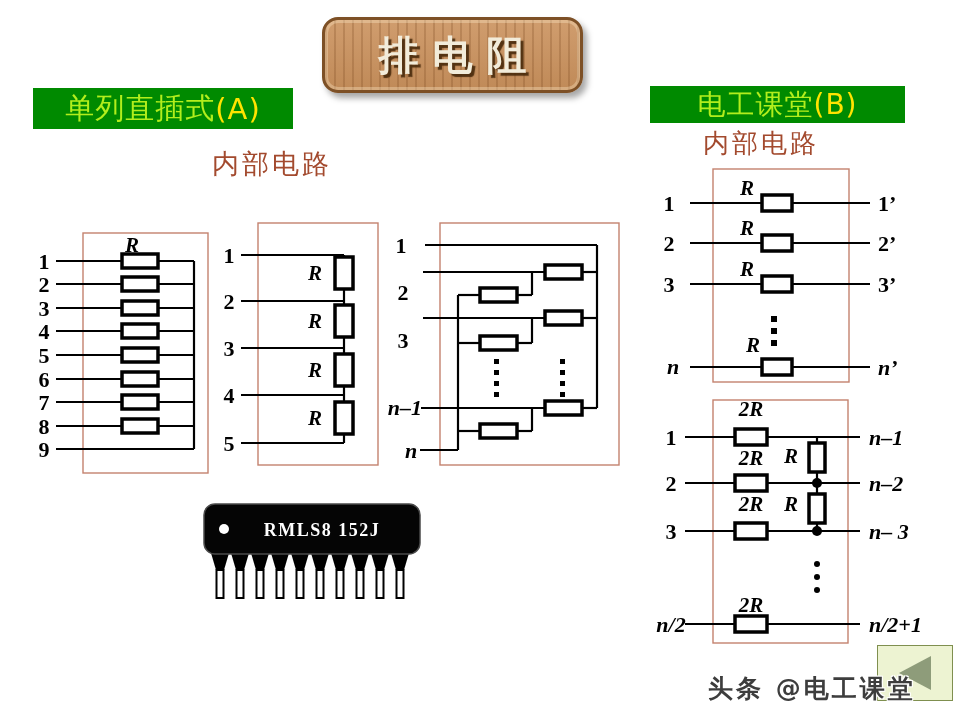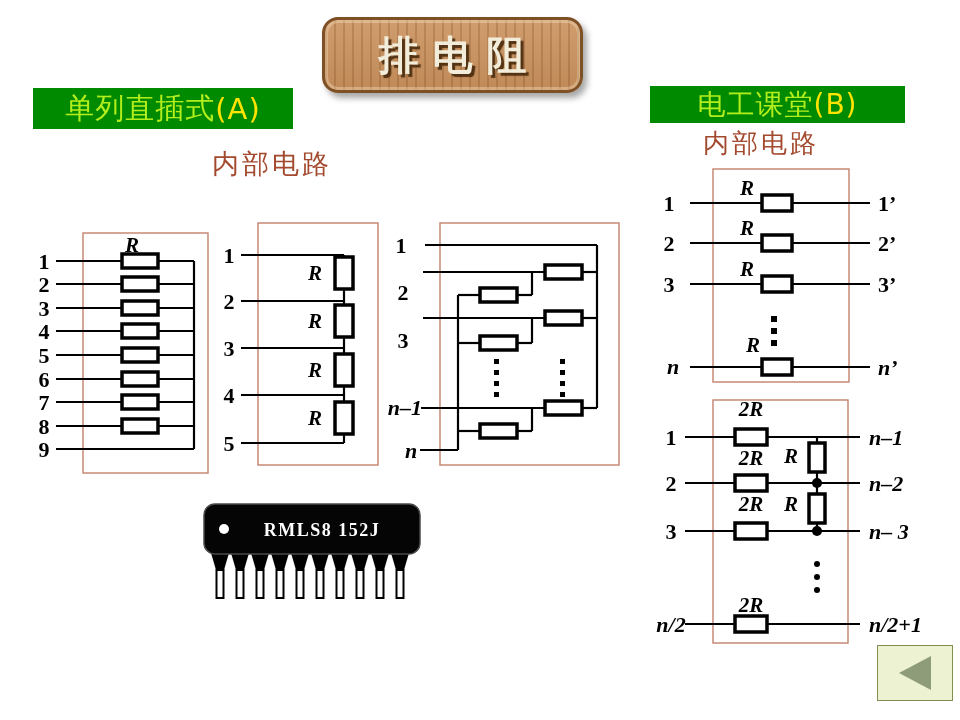--- a/index.html
+++ b/index.html
@@ -332,18 +332,19 @@
           <rect x="156.5" y="70" width="7" height="28"></rect>
         <rect x="176.5" y="70" width="7" height="28"></rect>
           <rect x="196.5" y="70" width="7" height="28"></rect>
       </g>
     </g>
     <rect x="4" y="4" width="216" height="50" rx="11" fill="#050505" stroke="#4a4a4a" stroke-width="1.5"></rect>
     <circle cx="24" cy="29" r="5" fill="#fff"></circle>
     <text class="chip-text" x="122" y="36" text-anchor="middle">RMLS8 152J</text>
   </svg>
 
+  <div class="watermark">头条 @电工课堂</div>
 
   <div class="nav-btn">
     <div class="nav-tri"></div>
   </div>
 
 </div>
 
 </body></html>

